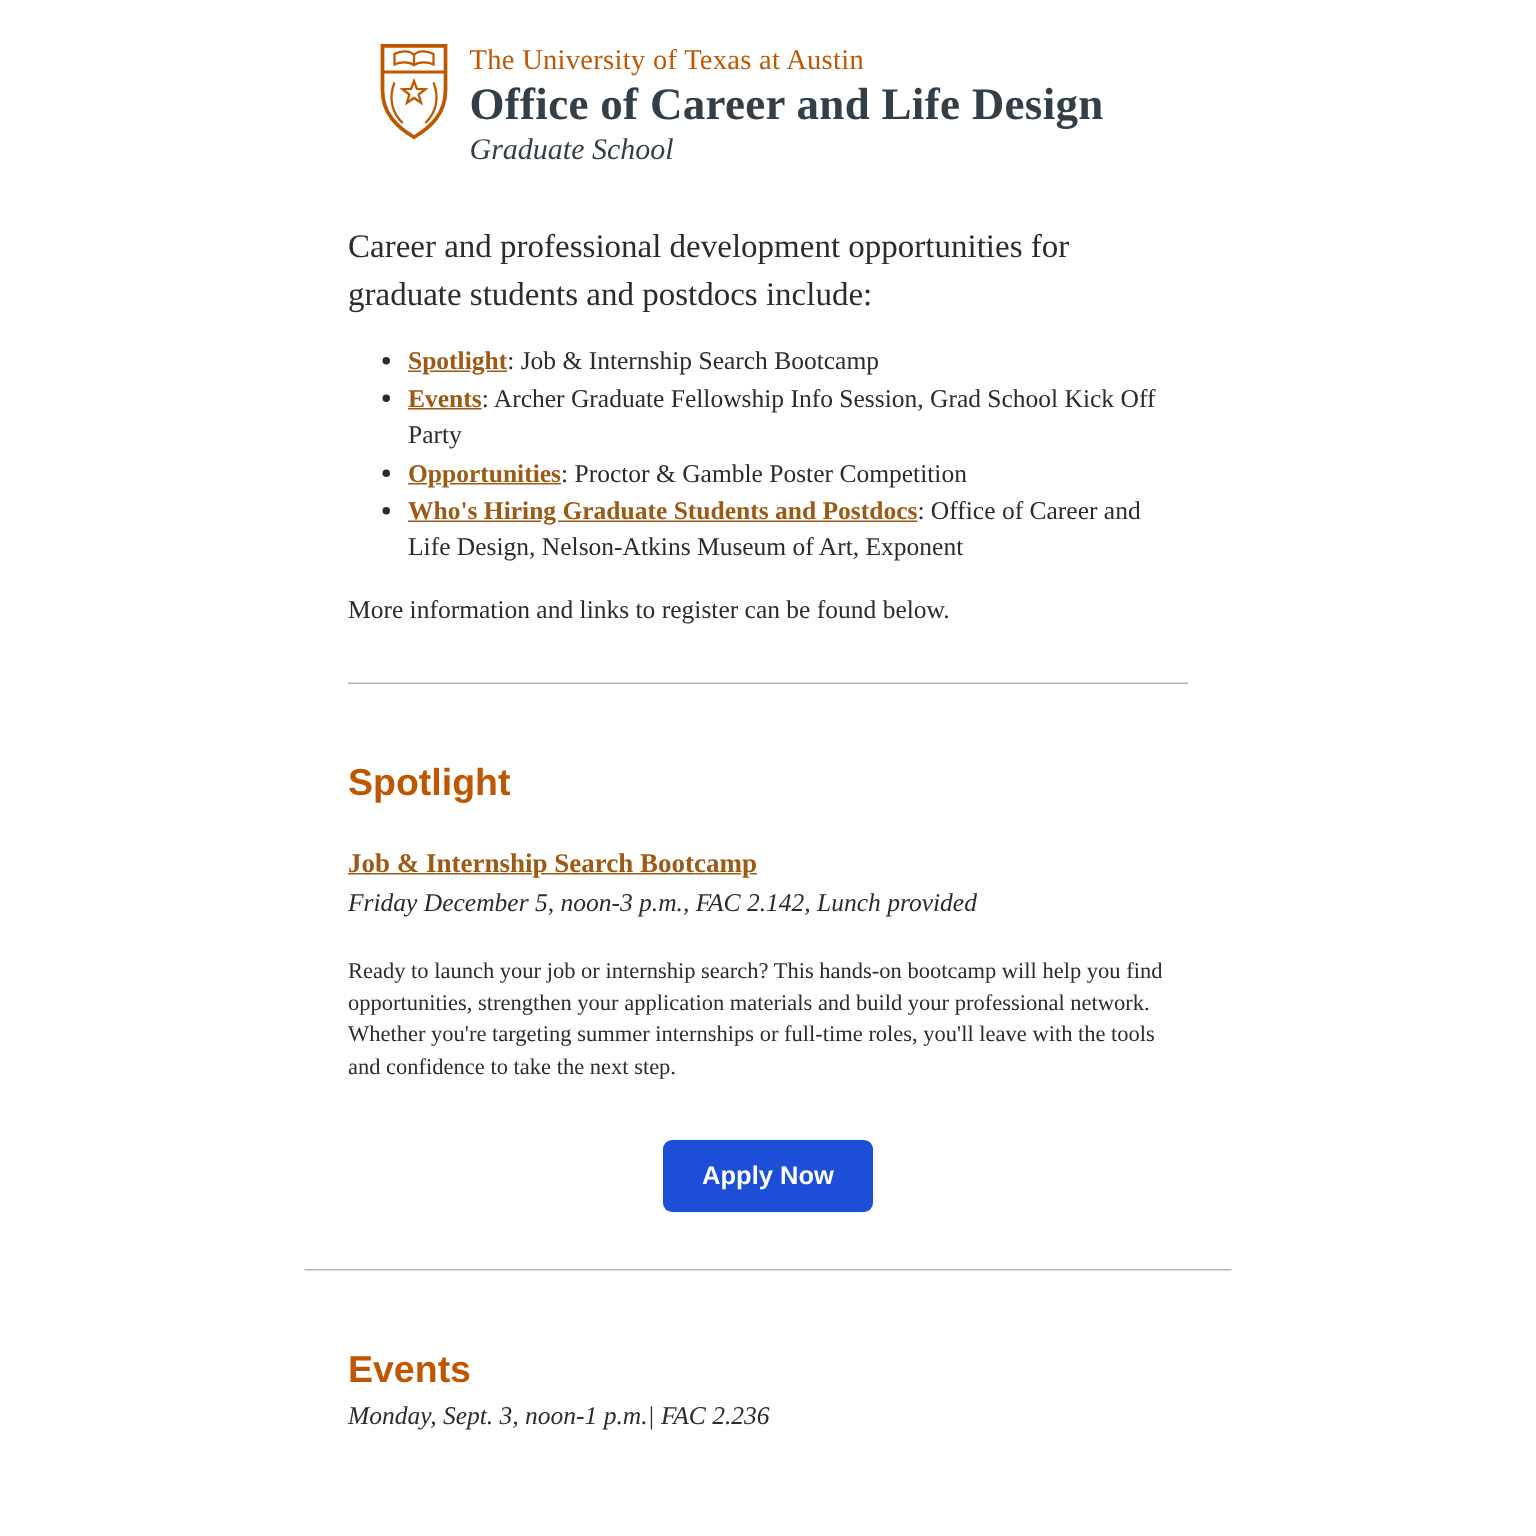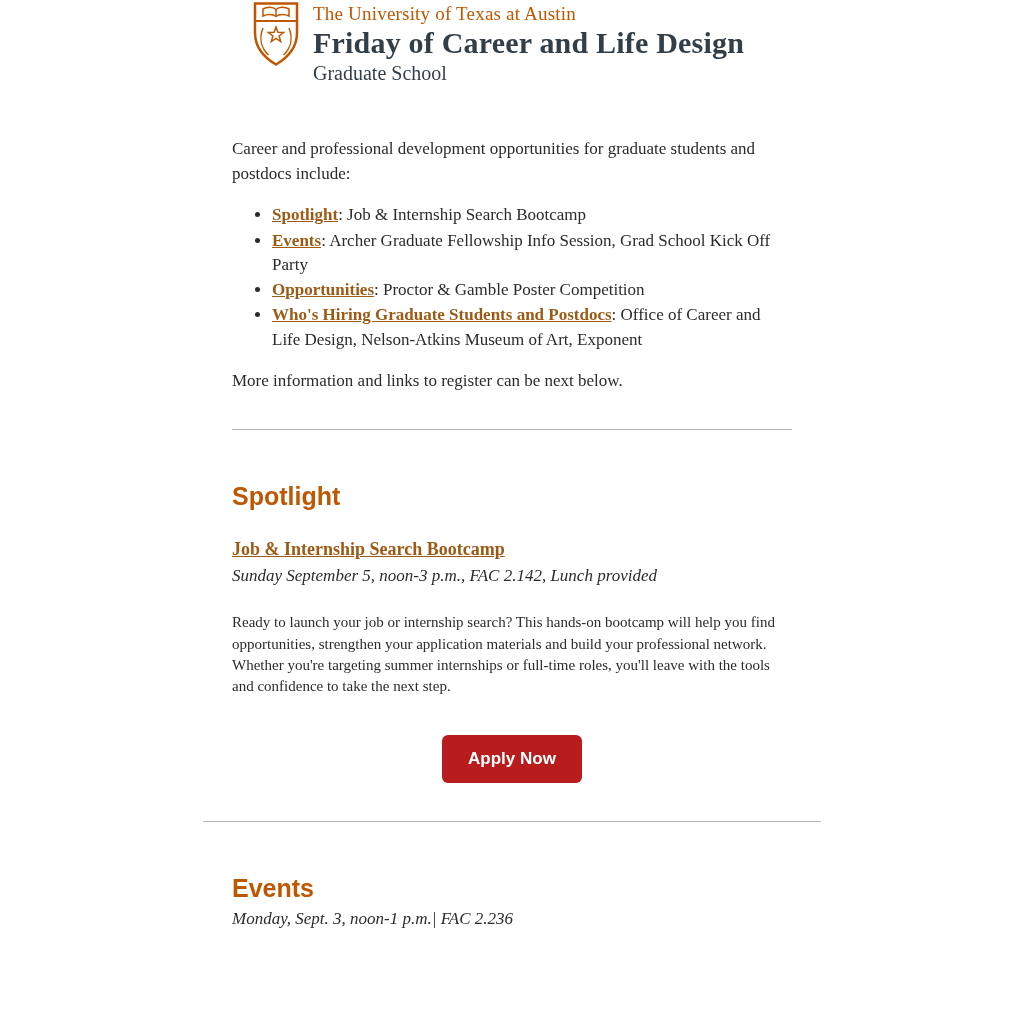--- a/index.html
+++ b/index.html
@@ -2,51 +2,51 @@
 <html><head>
 <meta charset="utf-8">
 <style>
   * { margin:0; padding:0; box-sizing:border-box; }
   html,body { background:#ffffff; }
   body {
     width:1024px; height:1024px; overflow:hidden;
     font-family:"Liberation Serif", serif;
     color:#2b2b2b;
   }
-  .container { width:560px; margin:0 auto; }
+  .container { width:560px; margin:0 auto; padding-top:27px; }
 
   
   .logo-row { display:flex; align-items:flex-start; gap:13px; margin-left:20px; }
   .shield { width:48px; height:68px; flex:none; }
   .logo-text { padding-top:3px; }
   .univ-line { font-size:19px; color:#bf5700; letter-spacing:.2px; }
   .office-line { font-size:30px; color:#333f48; font-weight:600; margin-top:1px; letter-spacing:.2px; line-height:1.1; }
-  .school-line { font-size:20px; color:#333f48; margin-top:3px; }
+  .school-line { font-size:20px; color:#333f48; font-style:italic; margin-top:3px; }
 
   
-  .intro-lead { margin-top:52px; font-size:17px; line-height:1.45; }
+  .intro-lead { margin-top:36px; font-size:22px; line-height:1.45; }
   ul.summary { margin:17px 0 12px 40px; }
   ul.summary li { font-size:17px; line-height:1.43; margin-bottom:1px; }
   a.inline-link, a.event-title { color:#9c5a15; font-weight:bold; text-decoration:underline; cursor:pointer; }
   .more-info { margin-top:19px; font-size:17px; }
 
   hr.divider { border:none; border-top:1px solid #b3b3b3; margin-top:38px; }
   hr.divider.wide { margin-left:-29px; margin-right:-29px; }
 
   h2.section-heading {
     font-family:"Liberation Sans", sans-serif;
     font-size:25px; font-weight:bold; color:#bf5700; margin-top:52px;
   }
   a.event-title { display:inline-block; margin-top:28px; font-size:18px; }
   .event-meta { font-size:17px; font-style:italic; margin-top:6px; }
   .event-desc { margin-top:26px; font-size:15px; line-height:1.43; }
 
   .apply-btn {
     display:block; margin:37px auto 0;
-    background:#b91c1c; color:#ffffff;
+    background:#1d4ed8; color:#ffffff;
     font-family:"Liberation Sans", sans-serif; font-weight:bold; font-size:17px;
     padding:14px 26px; border:none; border-radius:6px; cursor:pointer;
   }
 </style>
 </head>
 <body>
 
 <div class="container">
 
   
@@ -57,21 +57,21 @@
         <line x1="3" y1="20" x2="45" y2="20" stroke="#bf5700" stroke-width="2"></line>
         <path d="M11 8 C15 5.5 21 5.5 24 8.5 C27 5.5 33 5.5 37 8 V15 C33 13 27 13 24 15.5 C21 13 15 13 11 15 Z" fill="none" stroke="#bf5700" stroke-width="1.5"></path>
         <line x1="24" y1="8.5" x2="24" y2="15.5" stroke="#bf5700" stroke-width="1.5"></line>
         <polygon points="24,26 25.9,31.3 31.6,31.5 27.1,35.0 28.7,40.5 24,37.3 19.3,40.5 20.9,35.0 16.4,31.5 22.1,31.3" fill="none" stroke="#bf5700" stroke-width="1.5"></polygon>
         <path d="M11 27 C7 37 9 47 16.5 54" fill="none" stroke="#bf5700" stroke-width="1.5"></path>
         <path d="M37 27 C41 37 39 47 31.5 54" fill="none" stroke="#bf5700" stroke-width="1.5"></path>
       </svg>
     </span>
     <div class="logo-text">
       <div class="univ-line">The University of Texas at Austin</div>
-      <div class="office-line">Friday of Career and Life Design</div>
+      <div class="office-line">Office of Career and Life Design</div>
       <div class="school-line">Graduate School</div>
     </div>
   </div>
 
   
   <p class="intro-lead">Career and professional development opportunities for graduate students and postdocs include:</p>
 
   <ul class="summary">
     <li>
       <a class="inline-link">Spotlight</a><span>: Job &amp; Internship Search Bootcamp</span>
@@ -80,29 +80,29 @@
       <a class="inline-link">Events</a><span>: Archer Graduate Fellowship Info Session, Grad School Kick Off Party</span>
     </li>
     <li>
       <a class="inline-link">Opportunities</a><span>: Proctor &amp; Gamble Poster Competition</span>
     </li>
     <li>
       <a class="inline-link">Who's Hiring Graduate Students and Postdocs</a><span>: Office of Career and Life Design, Nelson-Atkins Museum of Art, Exponent</span>
     </li>
   </ul>
 
-  <p class="more-info">More information and links to register can be next below.</p>
+  <p class="more-info">More information and links to register can be found below.</p>
 
   <hr class="divider">
 
   
   <h2 class="section-heading">Spotlight</h2>
 
   <a class="event-title">Job &amp; Internship Search Bootcamp</a>
-  <div class="event-meta">Sunday September 5, noon-3 p.m., FAC 2.142, Lunch provided</div>
+  <div class="event-meta">Friday December 5, noon-3 p.m., FAC 2.142, Lunch provided</div>
 
   <p class="event-desc">Ready to launch your job or internship search? This hands-on bootcamp will help you find opportunities, strengthen your application materials and build your professional network. Whether you're targeting summer internships or full-time roles, you'll leave with the tools and confidence to take the next step.</p>
 
   <button class="apply-btn">Apply Now</button>
 
   <hr class="divider wide">
 
   
   <h2 class="section-heading">Events</h2>
 

